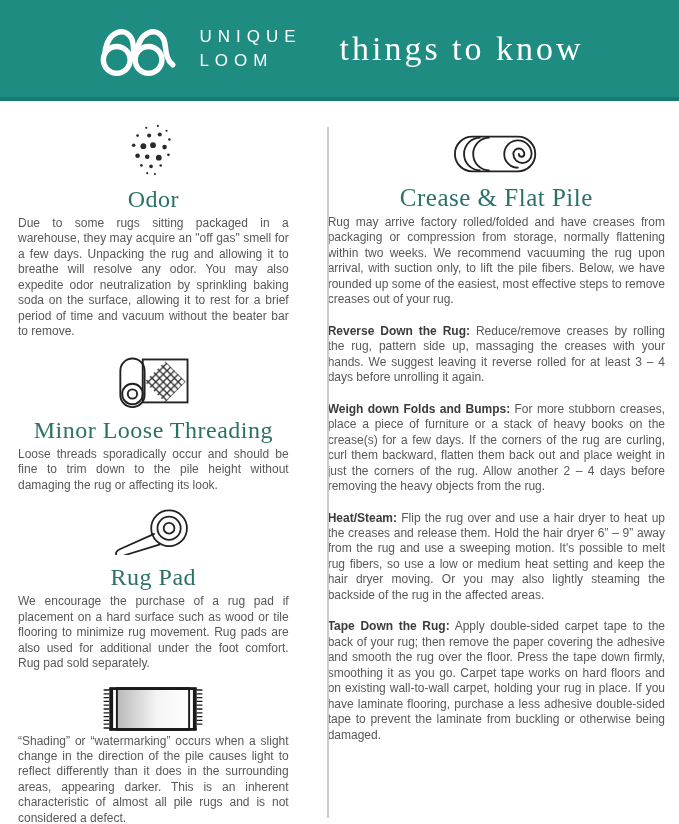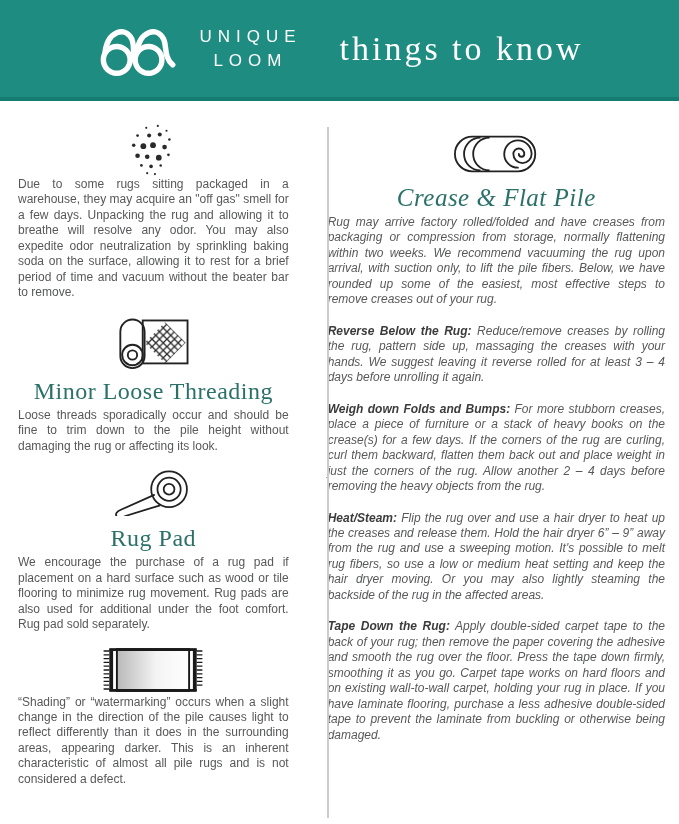--- a/index.html
+++ b/index.html
@@ -19,21 +19,20 @@
     gap:38px;
     box-sizing:border-box;
   }
   .brand{display:flex;align-items:center;gap:12px;}
   .brand svg{display:block;}
   .brand-text{
     color:#ffffff;
     font-size:17px;
     letter-spacing:6px;
     line-height:1.4;
-    text-align:center;
     font-weight:400;
   }
   .header-title{
     color:#ffffff;
     font-family:"Liberation Serif", serif;
     font-size:34px;
     letter-spacing:3px;
     font-weight:400;
     white-space:nowrap;
   }
@@ -43,21 +42,21 @@
     position:relative;
     height:719px;
   }
   .v-divider{
     position:absolute;
     left:327px;top:26px;bottom:2px;
     width:2px;background:#cccccc;
   }
   .col{box-sizing:border-box;}
   .col-left{width:327px;padding:10px 17px 0 18px;}
-  .col-right{width:400px;padding:10px 14px 0 22px;font-style:italic;}
+  .col-right{width:400px;padding:10px 14px 0 22px;}
   .section{text-align:center;}
   .icon-wrap{
     display:flex;justify-content:center;align-items:flex-end;
     margin-top:12px;
   }
   .section h2{
     font-family:"Liberation Serif", serif;
     font-weight:500;
     color:#2B7168;
     font-size:24px;
@@ -125,20 +124,21 @@
               <circle cx="37" cy="36" r="3"></circle>
               <circle cx="47" cy="33" r="1.4"></circle>
             <circle cx="19" cy="44" r="1.4"></circle>
               <circle cx="29" cy="45" r="1.9"></circle>
               <circle cx="39" cy="44" r="1.3"></circle>
             <circle cx="25" cy="52" r="1.1"></circle>
               <circle cx="33" cy="53" r="1.1"></circle>
           </g>
         </svg>
       </div>
+      <h2>Odor</h2>
       <p>Due to some rugs sitting packaged in a warehouse, they may acquire an "off gas" smell for a few days. Unpacking the rug and allowing it to breathe will resolve any odor. You may also expedite odor neutralization by sprinkling baking soda on the surface, allowing it to rest for a brief period of time and vacuum without the beater bar to remove.</p>
     </div>
 
     <div class="section">
       <div class="icon-wrap">
         <svg width="86" height="56" viewBox="0 0 90 60">
           <defs>
             <pattern id="xhatch" patternUnits="userSpaceOnUse" width="8" height="8">
               <path d="M0,8 L8,0 M0,0 L8,8" stroke="#2a2a2a" stroke-width="1.4"></path>
             </pattern>
@@ -201,21 +201,21 @@
         <svg width="104" height="42" viewBox="0 0 110 46">
           <rect x="10" y="4" width="88" height="38" rx="19" class="ic" fill="#ffffff"></rect>
           <path d="M38,5 a18,18 0 0 0 0,36" class="ic"></path>
           <path d="M48,5 a18,18 0 0 0 0,36" class="ic"></path>
           <path d="M94,23 a15,15 0 1 0 -30,0 a15,15 0 0 0 15,15 M79,8 a15,15 0 0 1 15,15 a10,10 0 0 1 -20,0 a6,6 0 0 1 12,0 a3,3 0 0 1 -6,0" class="ic" stroke-linecap="round"></path>
         </svg>
       </div>
       <h2>Crease &amp; Flat Pile</h2>
       <p>Rug may arrive factory rolled/folded and have creases from packaging or compression from storage, normally flattening within two weeks. We recommend vacuuming the rug upon arrival, with suction only, to lift the pile fibers. Below, we have rounded up some of the easiest, most effective steps to remove creases out of your rug.</p>
 
-      <p class="tip"><span class="tip-label">Reverse Below the Rug:</span> <span>Reduce/remove creases by rolling the rug, pattern side up, massaging the creases with your hands. We suggest leaving it reverse rolled for at least 3 – 4 days before unrolling it again.</span></p>
+      <p class="tip"><span class="tip-label">Reverse Down the Rug:</span> <span>Reduce/remove creases by rolling the rug, pattern side up, massaging the creases with your hands. We suggest leaving it reverse rolled for at least 3 – 4 days before unrolling it again.</span></p>
 
       <p class="tip"><span class="tip-label">Weigh down Folds and Bumps:</span> <span>For more stubborn creases, place a piece of furniture or a stack of heavy books on the crease(s) for a few days. If the corners of the rug are curling, curl them backward, flatten them back out and place weight in just the corners of the rug. Allow another 2 – 4 days before removing the heavy objects from the rug.</span></p>
 
       <p class="tip"><span class="tip-label">Heat/Steam:</span> <span>Flip the rug over and use a hair dryer to heat up the creases and release them. Hold the hair dryer 6” – 9” away from the rug and use a sweeping motion. It's possible to melt rug fibers, so use a low or medium heat setting and keep the hair dryer moving. Or you may also lightly steaming the backside of the rug in the affected areas.</span></p>
 
       <p class="tip"><span class="tip-label">Tape Down the Rug:</span> <span>Apply double-sided carpet tape to the back of your rug; then remove the paper covering the adhesive and smooth the rug over the floor. Press the tape down firmly, smoothing it as you go. Carpet tape works on hard floors and on existing wall-to-wall carpet, holding your rug in place. If you have laminate flooring, purchase a less adhesive double-sided tape to prevent the laminate from buckling or otherwise being damaged.</span></p>
     </div>
   </div>
 </div>
 

